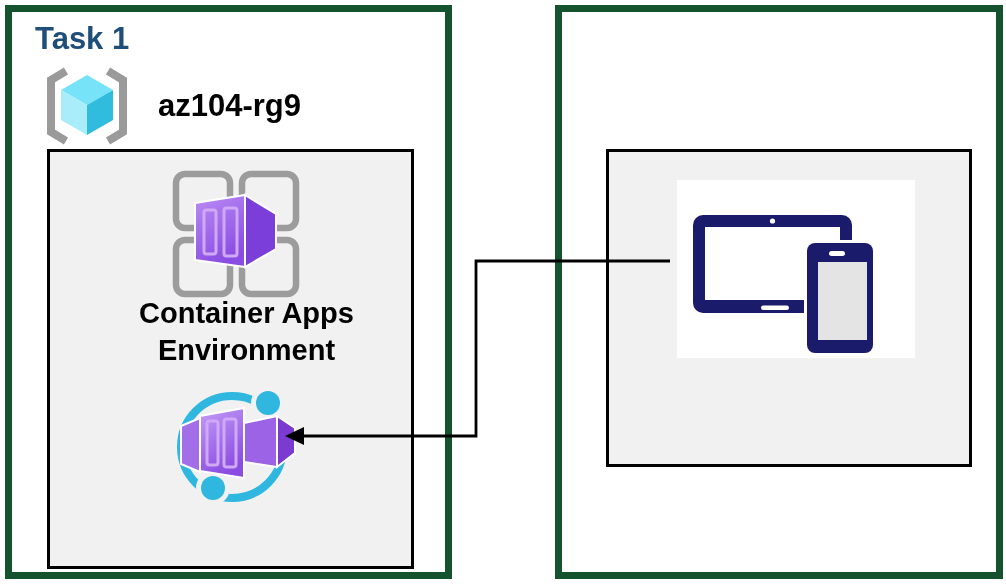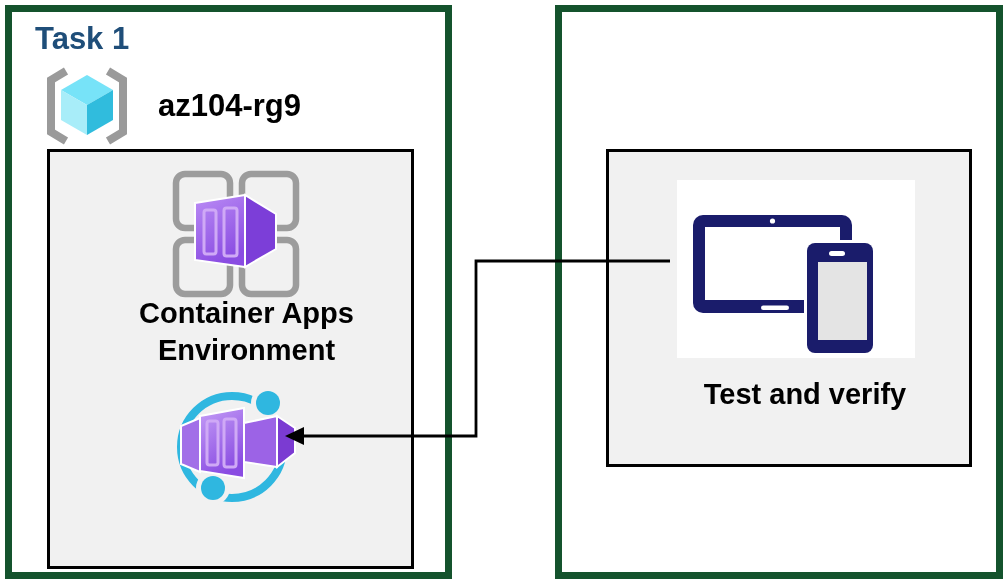--- a/index.html
+++ b/index.html
@@ -145,21 +145,20 @@
           </g>
 
           <g>
             <rect x="127" y="60" width="72" height="116" rx="10" fill="#ffffff"></rect>
             <rect x="130" y="63" width="66" height="110" rx="8" fill="#1A1C6B"></rect>
             <rect x="141" y="82" width="49" height="78" fill="#E4E4E4"></rect>
             <rect x="152" y="71" width="16" height="5" rx="2.5" fill="#ffffff"></rect>
           </g>
         </svg>
       </div>
-      <div class="node-label" style="top:224px;">Test and verify</div>
     </div>
   </div>
 
   <svg class="connector" width="1006" height="584" viewBox="0 0 1006 584">
     <polyline points="670,261 476,261 476,436 300,436" fill="none" stroke="#000" stroke-width="2.8"></polyline>
     <polygon points="285,436 304,427 304,445" fill="#000"></polygon>
   </svg>
 
 </div>
 

